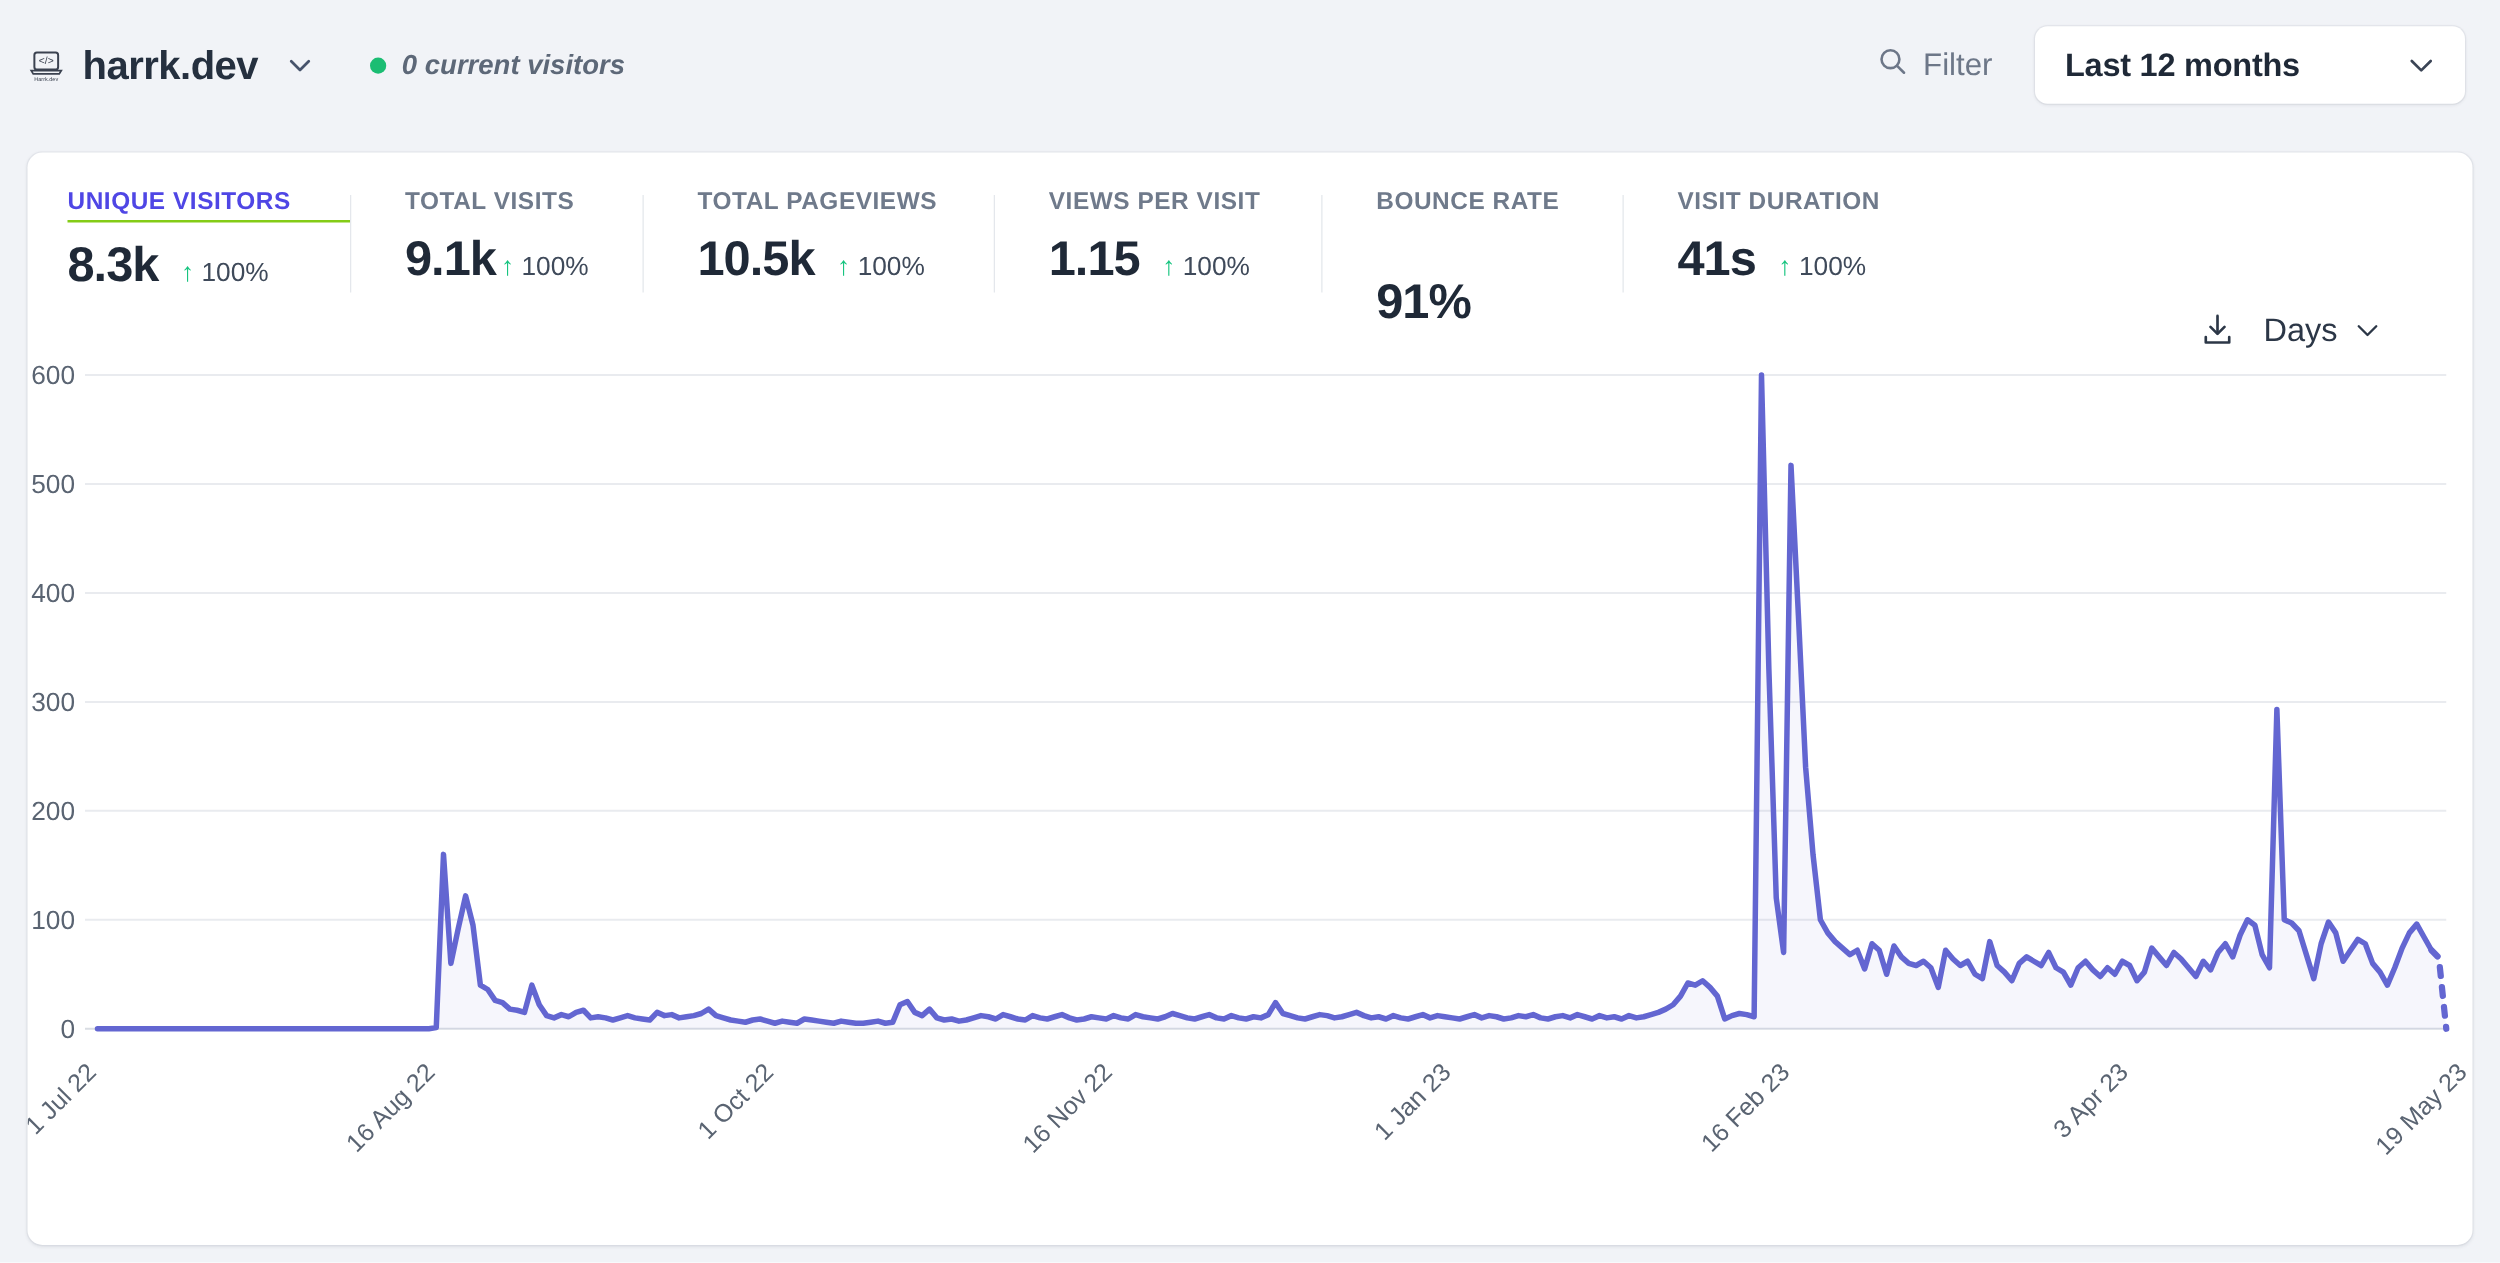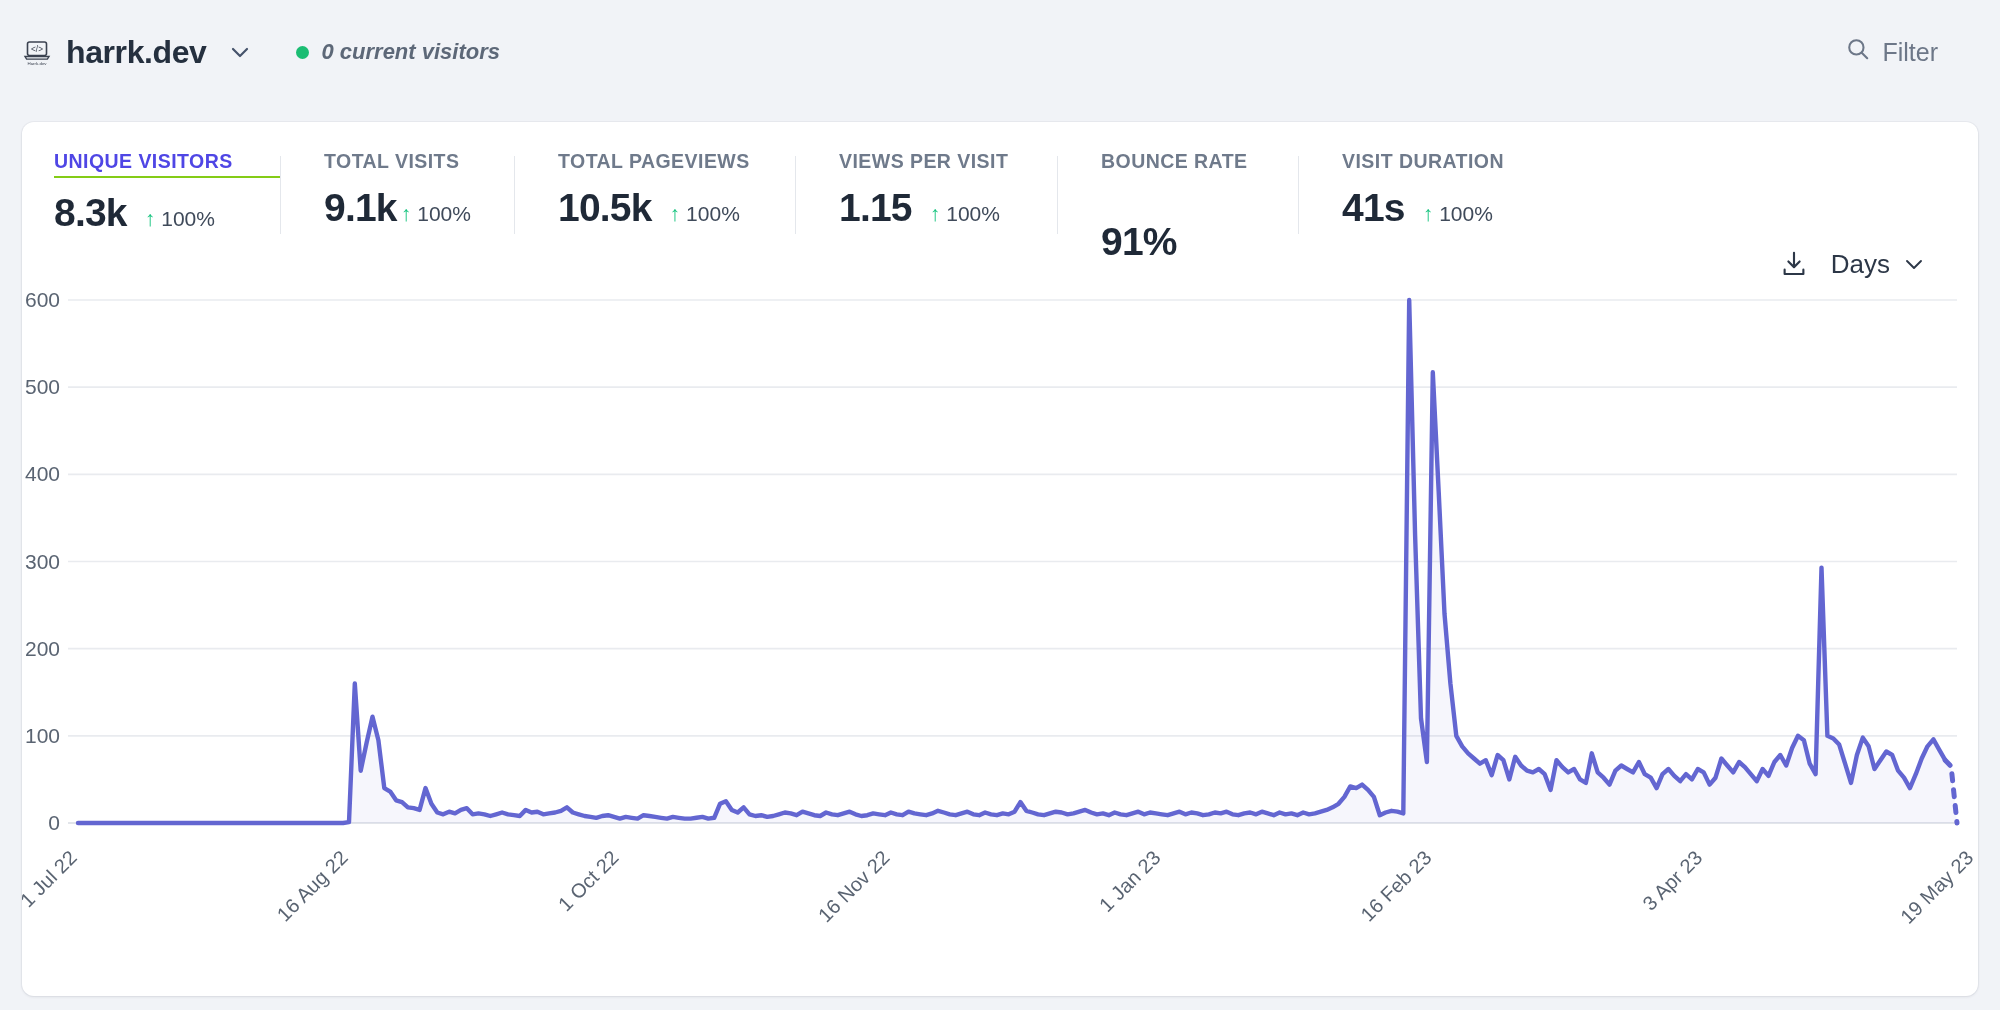--- a/index.html
+++ b/index.html
@@ -82,21 +82,21 @@
   
   .m0{width:226px;padding-left:32px;}
   .m1{width:190px;}
   .m2{width:237px;}
   .m3{width:218px;}
   .m4{width:197px;gap:34px;}
   .m5{width:auto;text-align:right;}
   
   .chart-tools{
     display:flex;align-items:center;justify-content:flex-end;
-    gap:22px;padding:0 52px 0 0;height:52px;margin-top:-4px;
+    gap:22px;padding:0 72px 0 0;height:52px;margin-top:-4px;
   }
   .dl-icon{cursor:pointer;color:#2c3747;display:flex;}
   .interval{display:flex;align-items:center;gap:12px;cursor:pointer;}
   .interval-label{font-size:26px;color:#2c3747;}
   
   .chart-wrap{position:relative;width:1956px;height:690px;}
   .chart-svg{display:block;}
   .ytick{font-size:21px;fill:#5a6472;font-family:"Liberation Sans",sans-serif;}
   .xtick{font-size:20px;fill:#5a6472;font-family:"Liberation Sans",sans-serif;}
 </style>
@@ -132,20 +132,28 @@
   <div class="filter">
     <span>
       <svg width="26" height="26" viewBox="0 0 24 24" fill="none" stroke="#6d7788" stroke-width="1.9" stroke-linecap="round">
           <circle cx="10.5" cy="10.5" r="6.6"></circle>
           <line x1="15.4" y1="15.4" x2="20.5" y2="20.5"></line>
         </svg>
     </span>
     <span class="filter-label">Filter</span>
   </div>
 
+  <div class="period">
+    <span class="period-label">Last 12 months</span>
+    <span class="chev">
+      <svg width="26" height="26" viewBox="0 0 24 24" fill="none" stroke="#3b4556" stroke-width="2" stroke-linecap="round" stroke-linejoin="round">
+          <polyline points="5,9 12,16 19,9"></polyline>
+        </svg>
+    </span>
+  </div>
 </div>
 
 <div class="card">
 
   <div class="metrics">
 
     <div class="metric m0 active">
       <div class="metric-title">UNIQUE VISITORS</div>
       <div class="metric-row">
         <span class="metric-value">8.3k</span>

